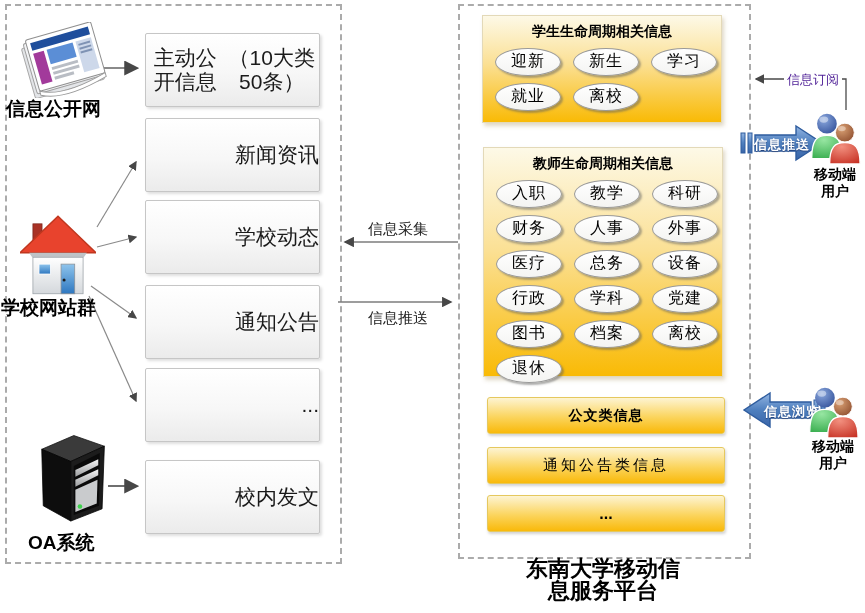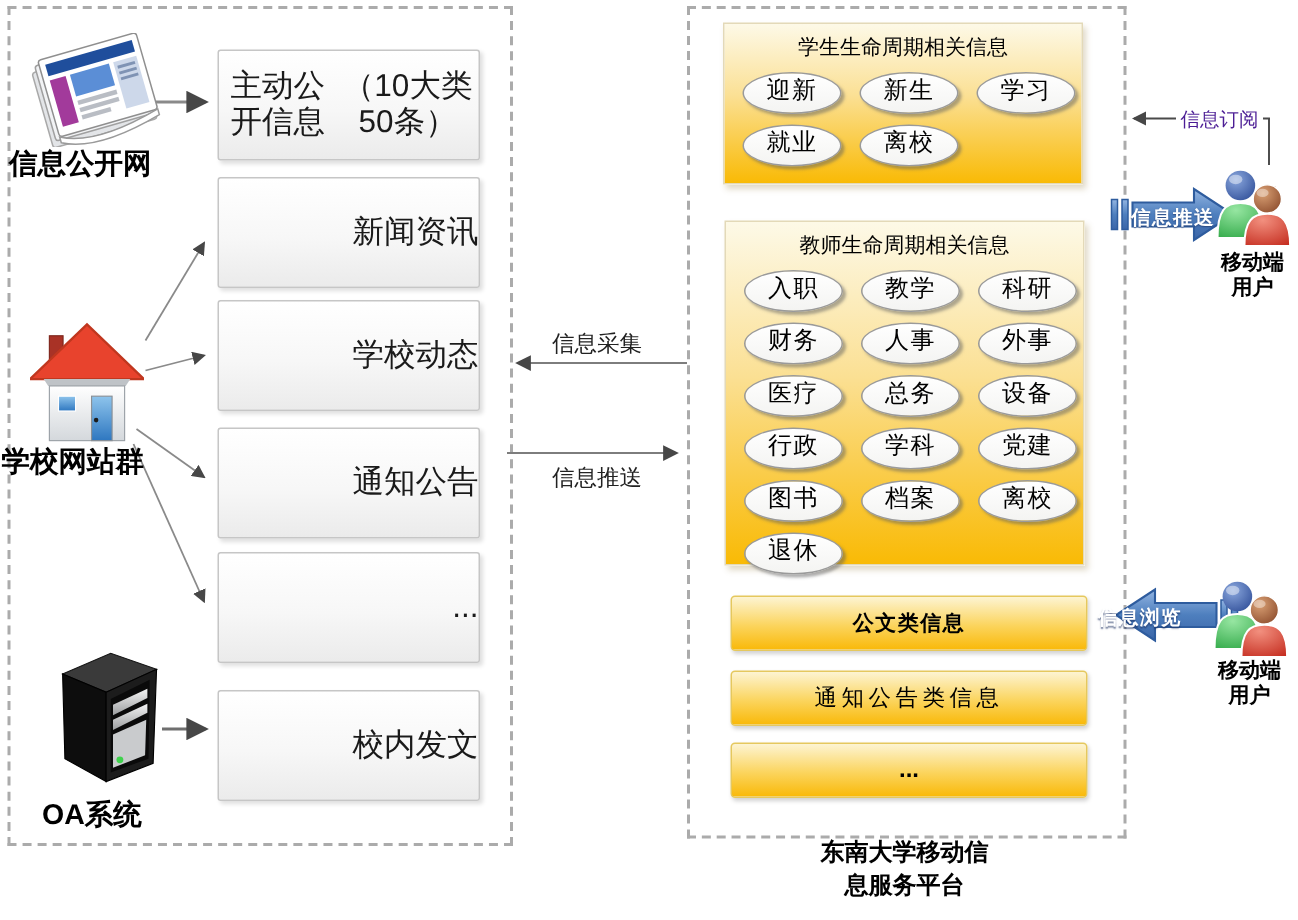--- a/index.html
+++ b/index.html
@@ -14,21 +14,21 @@
            box-shadow:2px 2px 3px rgba(0,0,0,0.13);
            display:flex;flex-direction:row;align-items:center;justify-content:flex-end;
            font-size:21px;line-height:24px;color:#1a1a1a;text-align:center;}
   .src-label{position:absolute;font-weight:bold;font-size:19px;color:#000;white-space:nowrap;}
   
   .flow-label{position:absolute;font-size:15px;color:#222;text-align:center;width:110px;}
   
   .gold-panel{position:absolute;border:1px solid #e3d9b8;
               background:linear-gradient(180deg,#fdf9e7 0%,#fbe094 45%,#f9ba05 100%);
               box-shadow:2px 3px 4px rgba(130,105,30,0.25);}
-  .panel-title{text-align:center;font-weight:normal;font-size:14px;color:#000;padding-top:7px;}
+  .panel-title{text-align:center;font-weight:bold;font-size:14px;color:#000;padding-top:7px;}
   .tag-rows{padding:0 0 0 12px;}
   .tag-row{display:flex;gap:12px;margin-top:7px;}
   .tag{width:64px;height:26px;border-radius:50%;
        background:linear-gradient(180deg,#ffffff 0%,#f4f4f2 100%);
        border:1px solid #9a9a9a;box-shadow:2px 2px 2px rgba(95,95,95,0.5);
        font-family:"Liberation Serif",serif;font-size:16px;letter-spacing:1px;
        line-height:24px;text-align:center;color:#000;}
   .gold-bar{position:absolute;left:487px;width:236px;height:35px;border-radius:3px;
             border:1px solid #e5c85e;
             background:linear-gradient(180deg,#fdf4d2 0%,#fbd45c 55%,#f9b90a 100%);
@@ -37,21 +37,21 @@
   .bar-bold{font-weight:bold;font-size:14px;letter-spacing:1px;}
   .bar-serif{font-family:"Liberation Serif",serif;font-size:15px;letter-spacing:3px;}
   .bar-dots{font-weight:bold;font-size:16px;}
   
   .blue-arrow-text{position:absolute;color:#fff;font-weight:bold;font-size:13px;
                    letter-spacing:1px;text-align:center;text-shadow:0 1px 1px rgba(20,40,90,.6);}
   .user-label{position:absolute;font-weight:bold;font-size:14px;line-height:17px;
               text-align:center;color:#000;}
   .subscribe-label{position:absolute;font-size:13px;color:#4c1d95;background:#fff;padding:0 3px;}
   .platform-title{position:absolute;left:458px;width:290px;top:558px;text-align:center;
-                  font-weight:bold;font-size:16px;line-height:22px;color:#000;}
+                  font-weight:bold;font-size:22px;line-height:22px;color:#000;}
 </style>
 </head>
 <body>
 
 <div class="canvas">
 
   <svg width="0" height="0" style="position:absolute">
     <defs>
       <linearGradient id="bluegrad" x1="0" y1="0" x2="0" y2="1">
         <stop offset="0" stop-color="#93b5e2"></stop>
@@ -257,21 +257,21 @@
   <div class="user-label" style="left:800px;top:166px;width:70px;">
     <div>移动端</div>
     <div>用户</div>
   </div>
 
   <svg class="abs" style="left:742px;top:390px;" width="84" height="40" viewBox="0 0 84 40">
     <polygon points="69,12 28,12 28,3 2,20 28,37 28,28 69,28" fill="url(#bluegrad)" stroke="#2e5c9e" stroke-width="1.4"></polygon>
     <rect x="72" y="10" width="4" height="20" fill="url(#bluegrad)" stroke="#2e5c9e"></rect>
     <rect x="79" y="10" width="4" height="20" fill="url(#bluegrad)" stroke="#2e5c9e"></rect>
   </svg>
-  <div class="blue-arrow-text" style="left:732px;top:403px;width:56px;">信息浏览</div>
+  <div class="blue-arrow-text" style="left:764px;top:403px;width:56px;">信息浏览</div>
 
   <svg class="abs" style="left:806px;top:386px;z-index:5;" width="54" height="52">
     <use href="#ppl"></use>
   </svg>
   <div class="user-label" style="left:798px;top:438px;width:70px;">
     <div>移动端</div>
     <div>用户</div>
   </div>
 
   <div class="platform-title">

